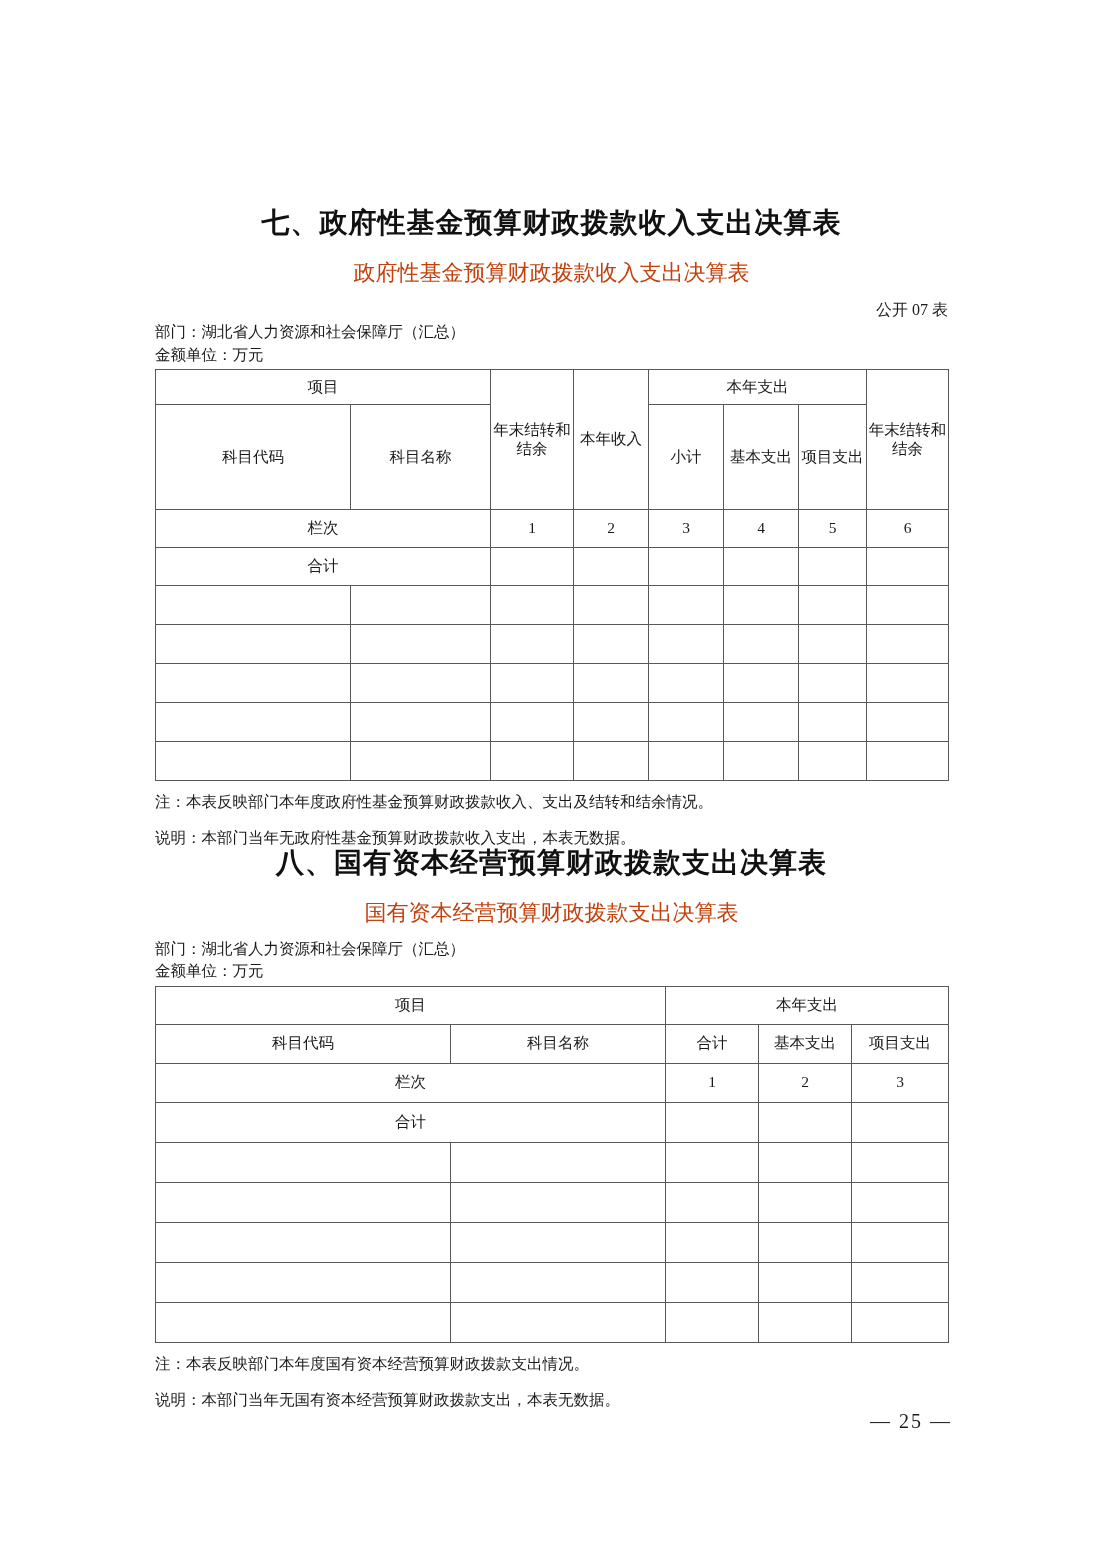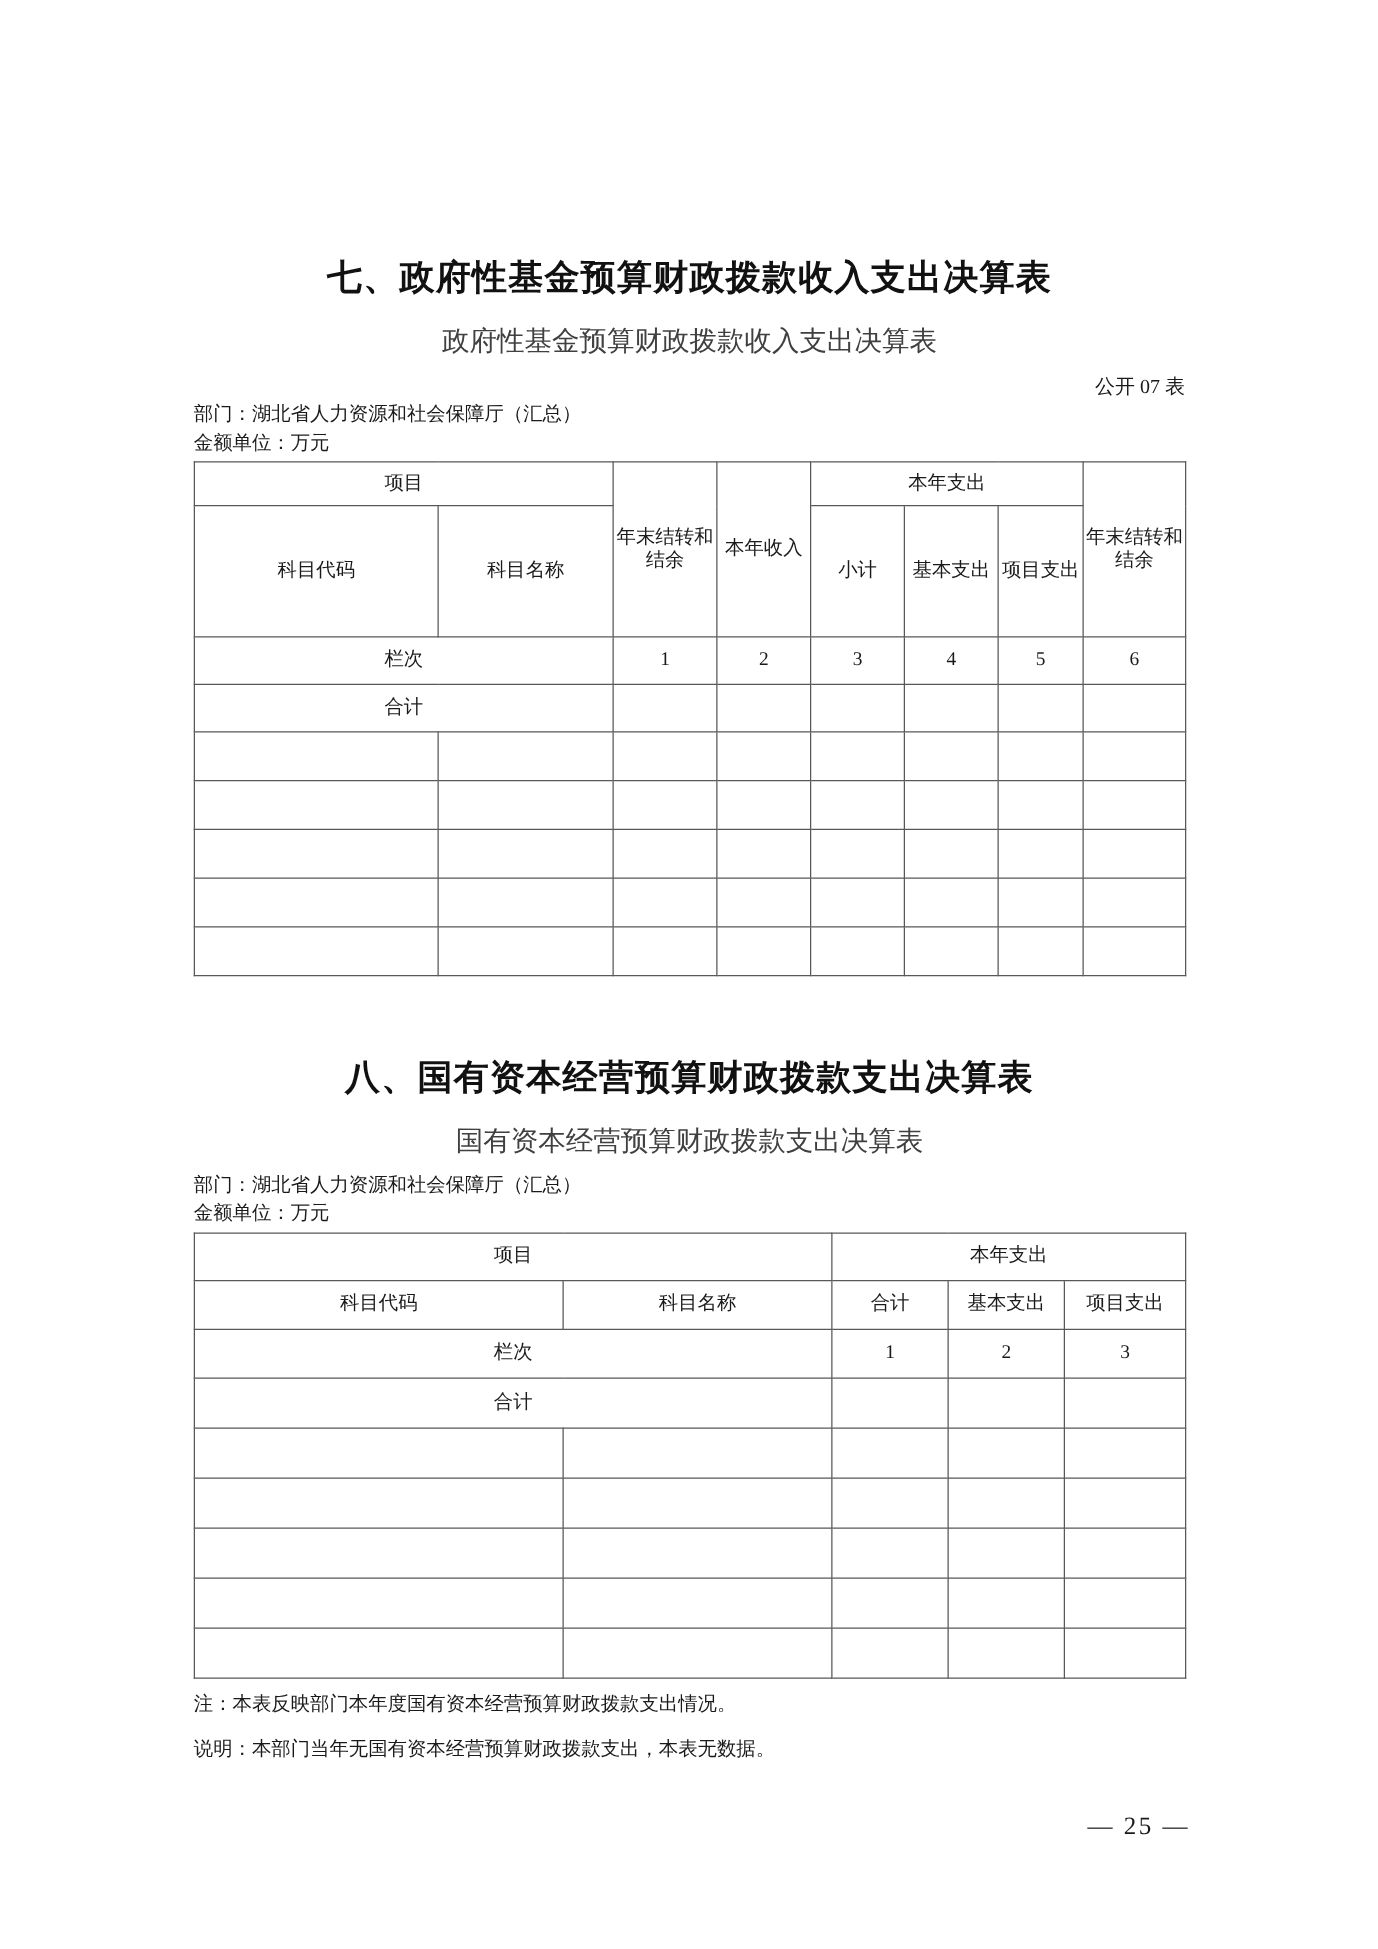--- a/index.html
+++ b/index.html
@@ -38,21 +38,21 @@
     letter-spacing: 1px;
     line-height: 1.3;
     margin: 0 0 18px 0;
     color: #111111;
   }
   .table-title {
     text-align: center;
     font-size: 22px;
     line-height: 1.3;
     margin: 0 0 10px 0;
-    color: #404040;
+    color: #c2410c;
   }
 
   .meta-line-right {
     text-align: right;
     font-size: 16px;
     line-height: 1.45;
     margin: 0;
   }
   .meta-row {
     display: flex;
@@ -107,21 +107,20 @@
     color: #1a1a1a;
   }
 
   .page-number {
     position: absolute;
     right: 150px;
     top: 1410px;
     font-size: 20px;
     letter-spacing: 2px;
     color: #1a1a1a;
-    margin-top: 40px;
   }
 </style>
 </head>
 <body>
 
 <div class="page">
 
   <div class="section" id="section-07">
 
     <h2 class="section-heading">七、政府性基金预算财政拨款收入支出决算表</h2>
@@ -226,20 +225,24 @@
           <td></td>
           <td></td>
           <td></td>
           <td></td>
           <td></td>
           <td></td>
         </tr>
       </tbody>
     </table>
 
+    <div class="notes">
+      <p class="note-line">注：本表反映部门本年度政府性基金预算财政拨款收入、支出及结转和结余情况。</p>
+      <p class="note-line">说明：本部门当年无政府性基金预算财政拨款收入支出，本表无数据。</p>
+    </div>
   </div>
 
   <div class="section" id="section-08">
 
     <h2 class="section-heading">八、国有资本经营预算财政拨款支出决算表</h2>
 
     <div class="table-title">国有资本经营预算财政拨款支出决算表</div>
 
 
     <div class="meta-row">

